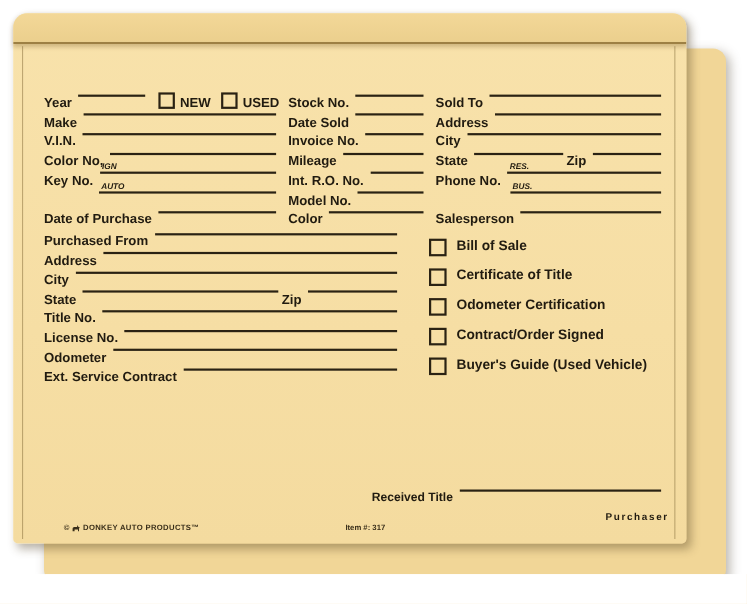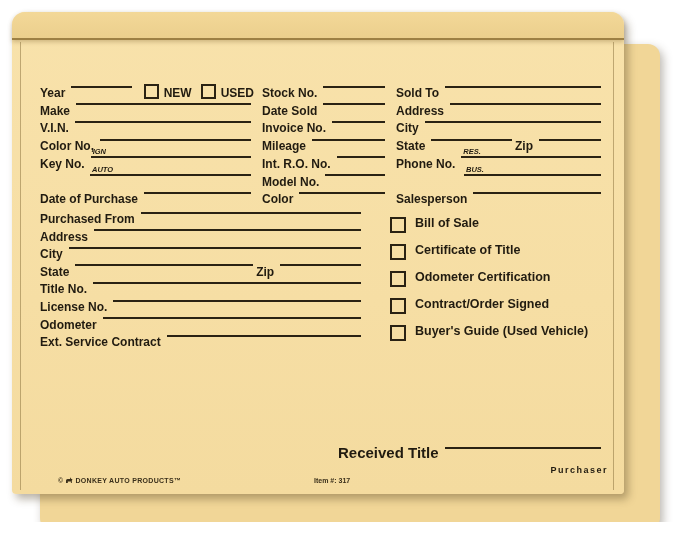--- a/index.html
+++ b/index.html
@@ -37,21 +37,21 @@
 
   .form-left{position:absolute;left:28px;top:196px;width:324px;}
   .form-left .row{display:flex;align-items:flex-end;height:17.6px;}
 
   .checklist{position:absolute;left:378px;top:205px;}
   .chk{display:flex;align-items:flex-start;margin-bottom:11px;}
   .cbx{width:12px;height:12px;border:2px solid #2a2213;margin-right:9px;flex:0 0 auto;}
   .chk .lb{font-size:12.5px;}
 
   .received{position:absolute;left:278px;top:433px;width:314px;display:flex;align-items:flex-end;}
-  .received .lb{font-size:15px;padding-left:48px;}
+  .received .lb{font-size:11px;padding-left:48px;}
   .received-caption{position:absolute;left:380px;top:453px;width:216px;text-align:right;
                     font-size:9px;font-weight:700;letter-spacing:1.5px;}
 
   .footer-brand{position:absolute;left:46px;top:464px;display:flex;align-items:center;
                 font-size:7px;font-weight:700;letter-spacing:.3px;color:#3a2f1a;}
   .footer-brand svg{margin:0 2px;display:block;}
   .footer-item{position:absolute;left:302px;top:465px;font-size:7px;font-weight:700;color:#3a2f1a;}
 </style>
 </head>
 <body>

